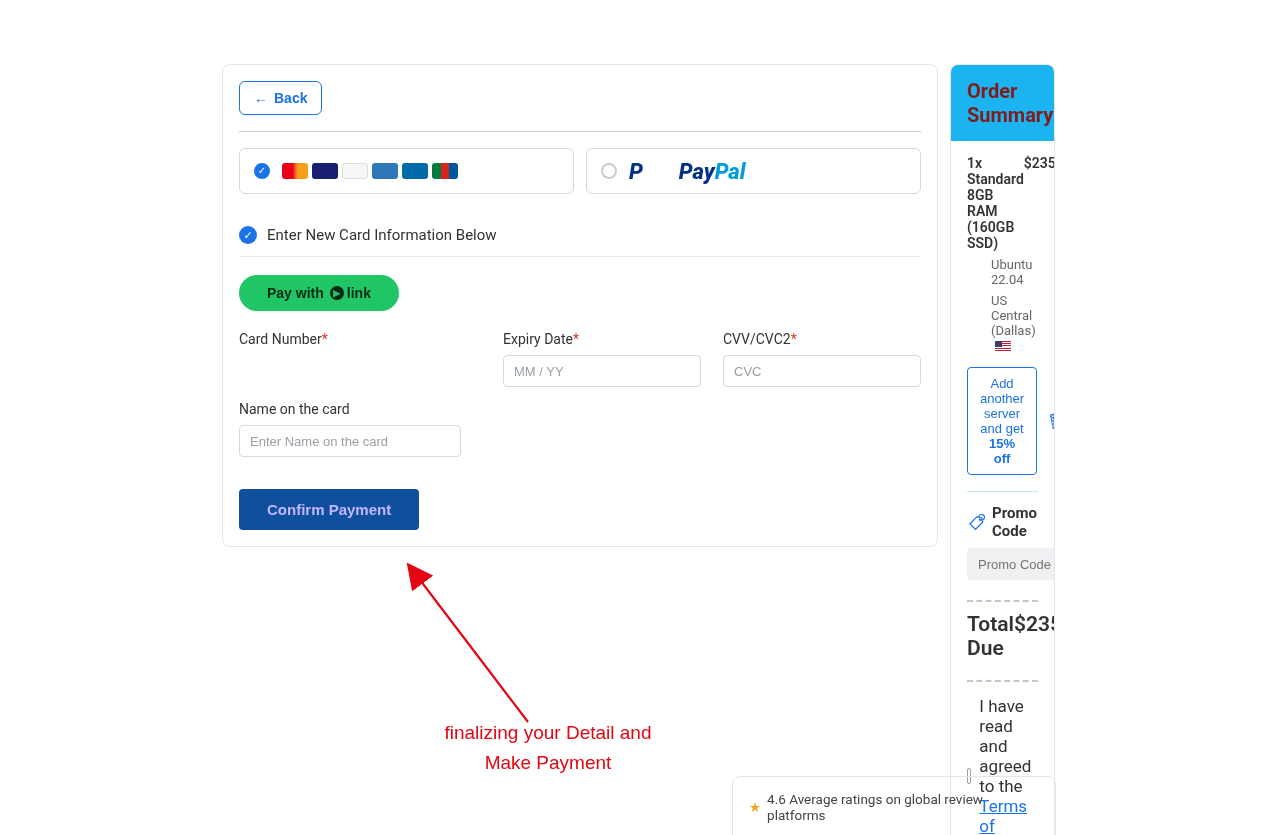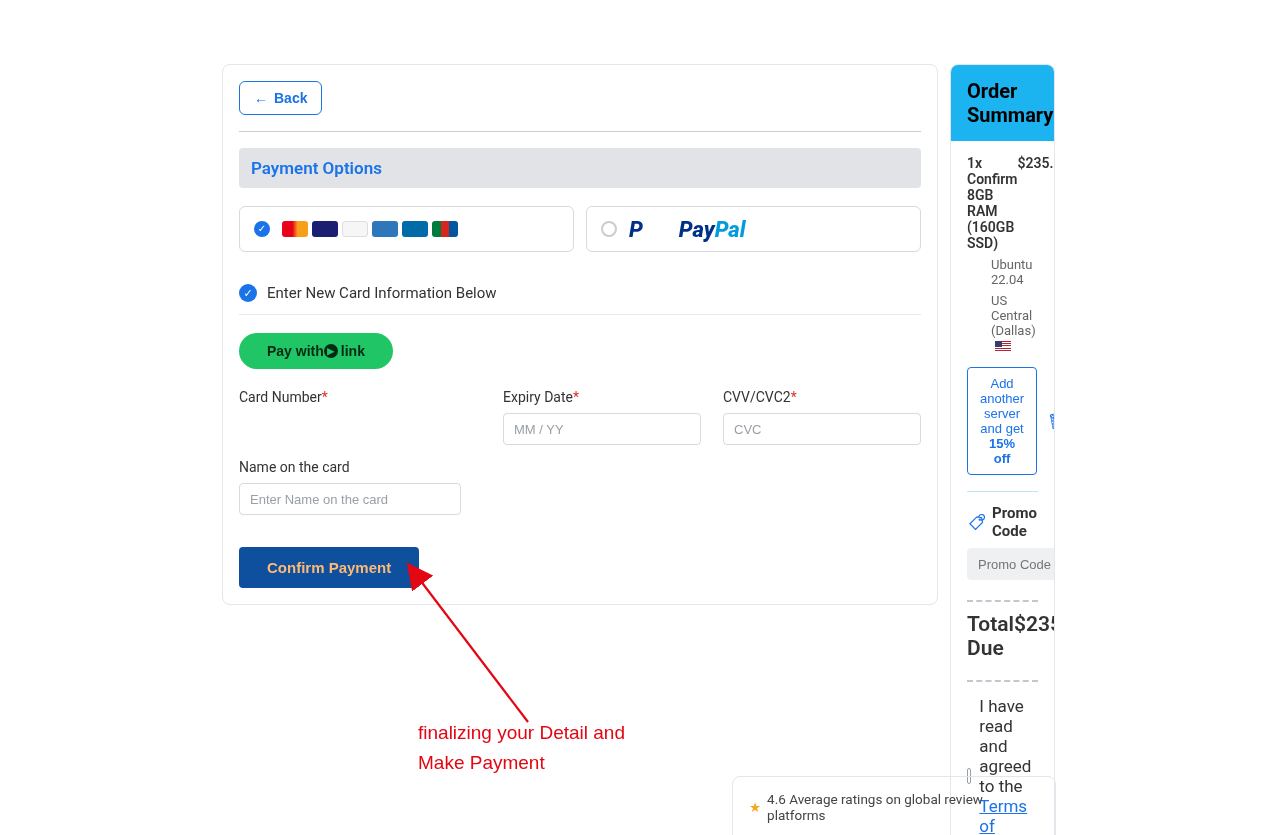--- a/index.html
+++ b/index.html
@@ -102,21 +102,21 @@
 
   .paylink-btn {
     background: #20c566;
     color: #042a14;
     border: none;
     border-radius: 22px;
     padding: 10px 28px;
     font-size: 14px;
     font-weight: 600;
     cursor: pointer;
-    display: inline-flex; align-items: center; gap: 0;
+    display: inline-flex; align-items: center; gap: 6px;
     margin-bottom: 20px;
   }
   .paylink-btn .link-pill {
     display:inline-flex; align-items:center; gap:3px; font-weight:800; font-size:14px;
   }
   .paylink-btn .link-arrow {
     width:14px;height:14px;border-radius:50%;background:#042a14;color:#20c566;
     display:inline-flex;align-items:center;justify-content:center;font-size:9px;
   }
 
@@ -129,36 +129,36 @@
   .req { color:#d93025; }
   .tinput {
     border:1px solid #d6d9de; border-radius:4px; height:32px;
     padding: 0 10px; font-size: 13px; color:#555;
   }
   .tinput::placeholder { color:#9aa0a6; }
 
   .confirm-btn {
     margin-top: 18px;
     background:#0e4f9e;
-    color:#fdba74; border:none; border-radius:4px;
+    color:#c4b5fd; border:none; border-radius:4px;
     padding: 12px 28px; font-size:15px; font-weight:600;
     cursor:pointer;
   }
 
   
   .right-card {
     width: 324px;
     border: 1px solid #e3e6ea;
     border-radius: 8px;
     background:#fff;
     overflow:hidden;
   }
   .os-header {
     background:#1bb4f0;
-    color:#000000; font-weight:700; font-size:20px;
+    color:#7f1d1d; font-weight:700; font-size:20px;
     padding: 14px 16px;
   }
   .os-body { padding: 14px 16px; }
   .os-line { display:flex; justify-content:space-between; font-size:14px; font-weight:600; }
   .os-sub { font-size:13px; color:#666; margin-top:6px;margin-left:24px; }
   .os-flag { width:16px;height:11px;display:inline-block;
     background: linear-gradient(#b22234 0 10%, #fff 10% 20%, #b22234 20% 30%, #fff 30% 40%, #b22234 40% 50%, #fff 50% 60%, #b22234 60% 70%, #fff 70% 80%, #b22234 80% 90%, #fff 90% 100%);
     position:relative; vertical-align:middle; margin-left:4px;}
   .os-flag::before { content:""; position:absolute; left:0;top:0;width:7px;height:6px;background:#3c3b6e;}
   .add-row { display:flex; align-items:center; justify-content:space-between; margin-top:14px; gap:10px;}
@@ -193,35 +193,35 @@
 
   
   .annotation-text {
     position:absolute;
     left: 418px; top: 718px;
     color: #e30613;
     font-family: Arial, sans-serif;
     font-size: 19px;
     line-height: 1.6;
     width: 260px;
+    text-align: center;
   }
   .arrow-svg { position:absolute; left:398px; top:562px; pointer-events:none;}
 </style>
 </head>
 <body>
 
 <div class="page">
 
   <div class="left-card">
     <button class="back-btn">
       <span>←</span>
       <span>Back</span>
     </button>
     <hr class="hr-line">
-    <div class="payopts-header">Payment Options</div>
 
     <div class="method-row">
       <div class="method-box">
         <span class="radio-dot checked"></span>
         <span class="card-icons">
           <span class="ccard cc-mc"></span>
           <span class="ccard cc-visa"></span>
           <span class="ccard cc-disc"></span>
           <span class="ccard cc-amex"></span>
           <span class="ccard cc-diners"></span>
@@ -277,21 +277,21 @@
       </div>
     </div>
 
     <button class="confirm-btn">Confirm Payment</button>
   </div>
 
   <div class="right-card">
     <div class="os-header">Order Summary</div>
     <div class="os-body">
       <div class="os-line">
-        <span>1x Confirm 8GB RAM (160GB SSD)</span>
+        <span>1x Standard 8GB RAM (160GB SSD)</span>
         <span>$235.00/3yr</span>
       </div>
       <div class="os-sub">Ubuntu 22.04</div>
       <div class="os-sub">
         <span>US Central (Dallas)</span>
         <span class="os-flag"></span>
       </div>
       <div class="add-row">
         <button class="add-btn">
           <span>Add another server and get </span><b>15% off</b>

